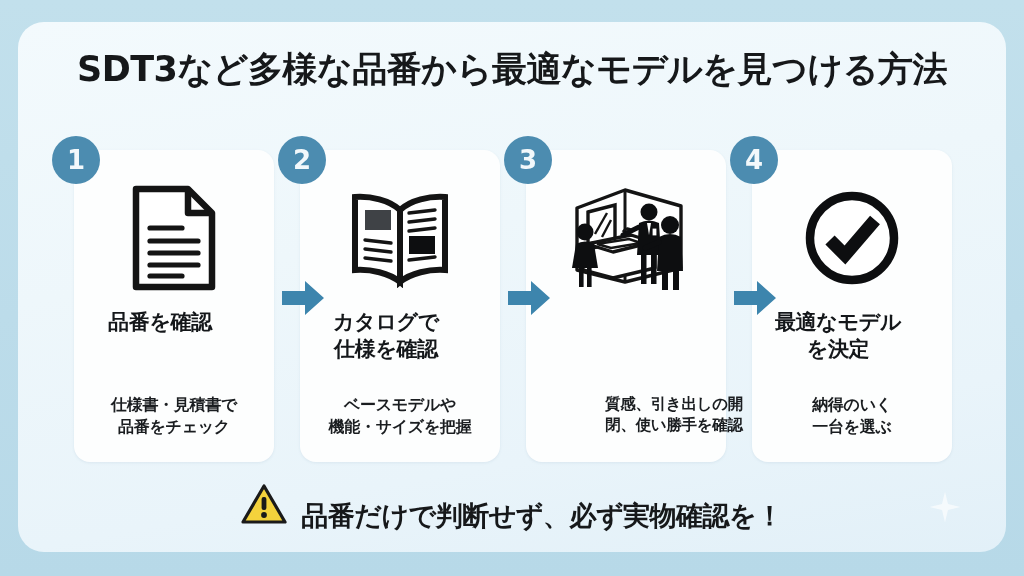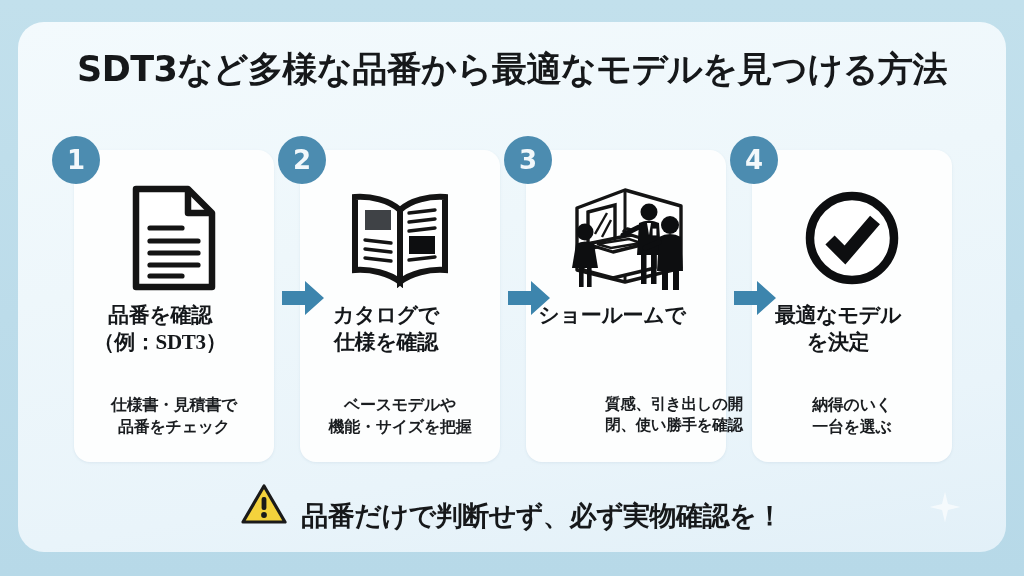--- a/index.html
+++ b/index.html
@@ -109,29 +109,29 @@
     left: 0;
     width: 200px;
     height: 120px;
     display: flex;
     align-items: center;
     justify-content: center;
   }
 
   .step-heading {
     position: absolute;
-    top: 152px;
+    top: 160px;
     left: 0;
     width: 172px;
     text-align: center;
     font-size: 21px;
     font-weight: 700;
     line-height: 1.30;
     color: #14171a;
-    font-family: Liberation Serif, serif;
+    font-family: Liberation Mono, monospace;
     letter-spacing: -0.3px;
   }
   .step-heading .emph { color: #d6403f; }
 
   .step-sub {
     position: absolute;
     top: 232px;
     left: 0;
     width: 200px;
     text-align: center;
@@ -203,21 +203,20 @@
             <line x1="22" y1="44" x2="54" y2="44"></line>
             <line x1="22" y1="57" x2="70" y2="57"></line>
             <line x1="22" y1="69" x2="70" y2="69"></line>
             <line x1="22" y1="81" x2="70" y2="81"></line>
             <line x1="22" y1="92" x2="54" y2="92"></line>
           </g>
         </svg>
       </div>
       <div class="step-heading">
         <div>品番を確認</div>
-        <div>（例：SDT3）</div>
       </div>
       <div class="step-sub">
         <div>仕様書・見積書で</div>
         <div>品番をチェック</div>
       </div>
     </div>
 
     <div class="step s2">
       <div class="badge">2</div>
       <div class="icon-wrap">
@@ -282,21 +281,20 @@
           <rect x="94" y="72" width="5.5" height="30" fill="#0d0e10"></rect>
 
           <circle cx="113" cy="43" r="9" fill="#0d0e10"></circle>
           <path d="M102 55 q11 -6 22 0 l2 34 h-26 Z" fill="#0d0e10"></path>
           <path d="M102 60 L88 66" stroke="#0d0e10" stroke-width="5.5" stroke-linecap="round"></path>
           <rect x="105" y="88" width="6" height="20" fill="#0d0e10"></rect>
           <rect x="116" y="88" width="6" height="20" fill="#0d0e10"></rect>
         </svg>
       </div>
       <div class="step-heading">
-        <div>ショールームで</div>
       </div>
       <div class="step-sub">
         <div>質感、引き出しの開</div>
         <div>閉、使い勝手を確認</div>
       </div>
     </div>
 
     <div class="step s4">
       <div class="badge">4</div>
       <div class="icon-wrap">

